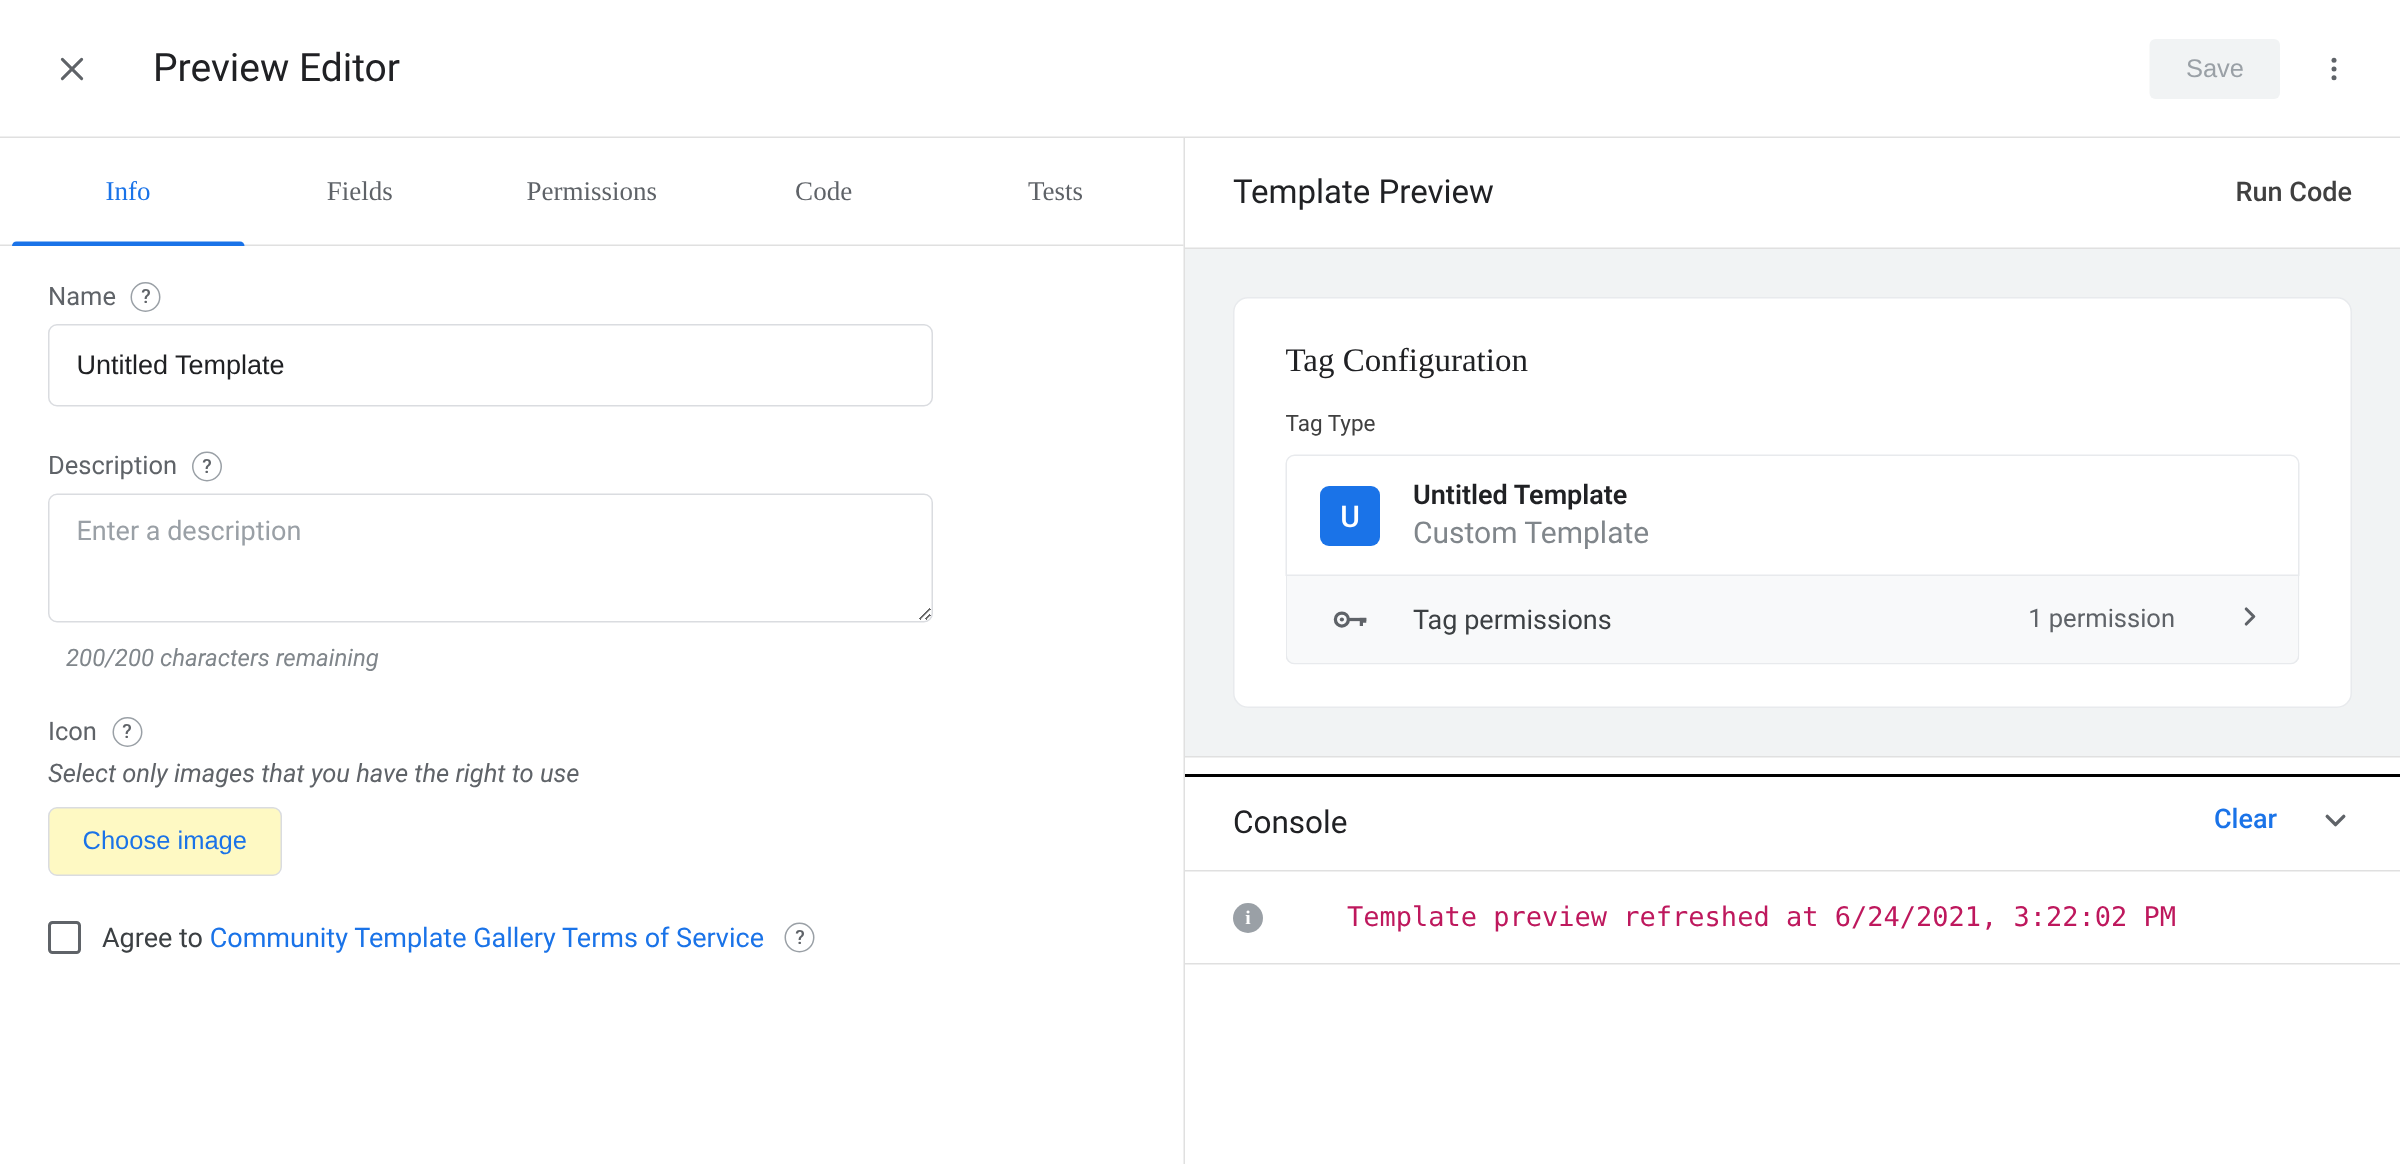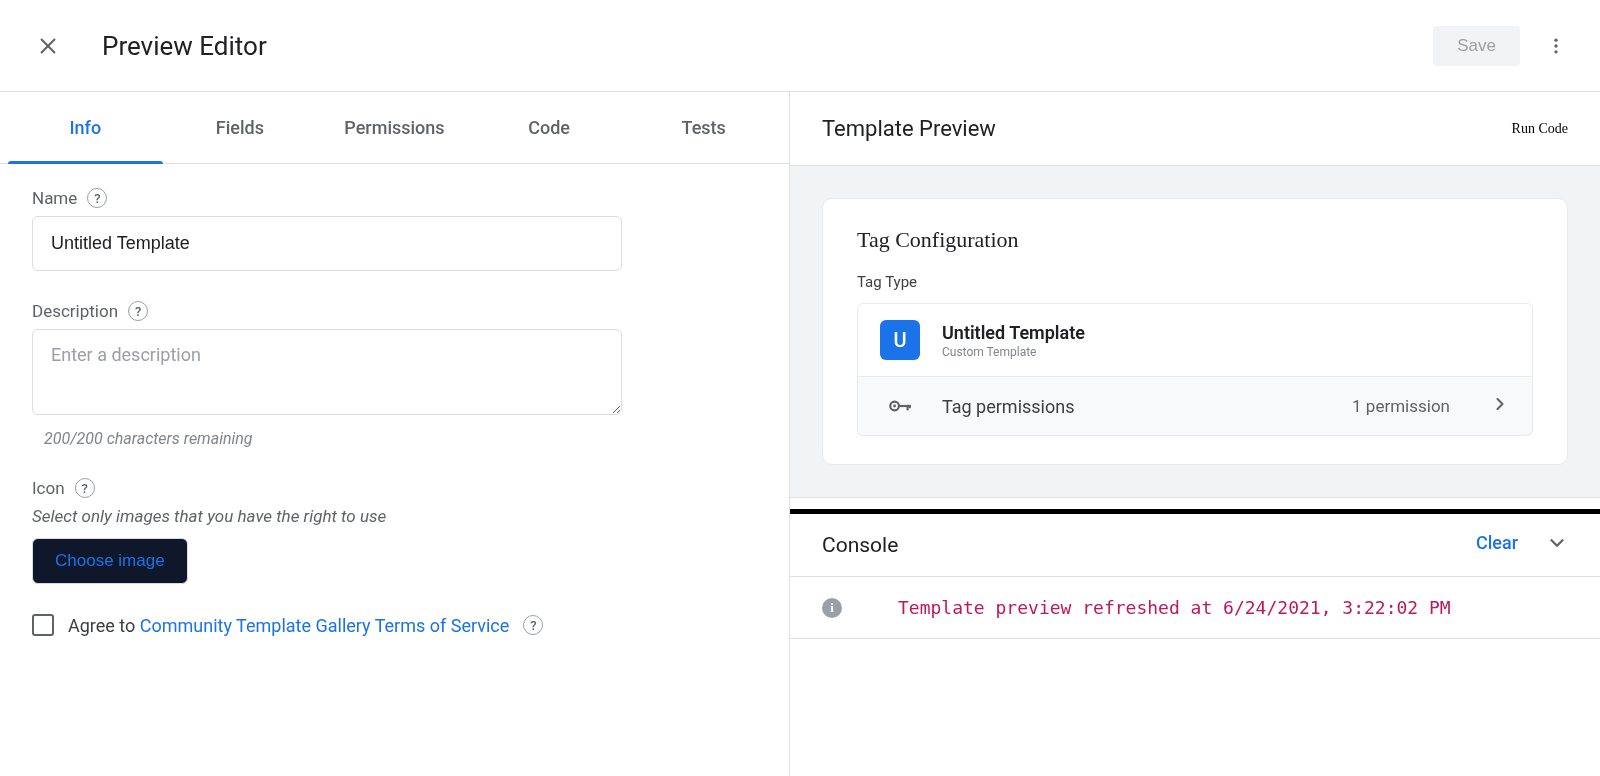--- a/index.html
+++ b/index.html
@@ -59,20 +59,21 @@
   .right-pane {
     flex:1;
     display:flex;flex-direction:column;
   }
   
   .tabs {
     display:flex;
     border-bottom:1px solid #e0e0e0;
     padding: 0 8px;
     height: 72px;
+    font-family: Liberation Serif, serif;
   }
   .tab {
     flex:1;
     text-align:center;
     display:flex;align-items:center;justify-content:center;
     font-size:18px;
     color:#5f6368;
     font-weight:500;
     cursor:pointer;
     position:relative;
@@ -125,40 +126,40 @@
     margin: 10px 0 0 12px;
   }
   .section-gap { height:30px; }
   .hint-text {
     font-size:17px;font-style:italic;color:#5f6368;margin-bottom:12px;
   }
   .choose-btn {
     display:inline-flex;align-items:center;justify-content:center;
     padding: 12px 22px;
     border:1px solid #dadce0;border-radius:6px;
-    background:#0f172a;color:#1a73e8;font-size:17px;font-weight:500;
+    background:#fef9c3;color:#1a73e8;font-size:17px;font-weight:500;
     cursor:pointer;
   }
   .agree-row {
     display:flex;align-items:center;gap:14px;margin-top:30px;
     font-size:18px;color:#3c4043;
   }
   .checkbox {
     width:22px;height:22px;border:2px solid #5f6368;border-radius:3px;
     cursor:pointer;
   }
   .link { color:#1a73e8;cursor:pointer; }
   
   .preview-header {
     display:flex;align-items:center;justify-content:space-between;
     padding: 24px 32px;
     border-bottom:1px solid #e0e0e0;
   }
   .preview-title { font-size:22px;color:#202124; }
-  .run-code { color:#000000;font-size:14px;font-weight:500;cursor:pointer;font-family:Liberation Serif, serif; }
+  .run-code { color:#404040;font-size:18px;font-weight:500;cursor:pointer; }
   .preview-body {
     background:#f1f3f4;
     padding: 32px;
     flex: 0 0 auto;
   }
   .card {
     background:#fff;border-radius:10px;
     padding: 28px 34px 0 34px;
     border:1px solid #e8eaed;
   }
@@ -168,42 +169,42 @@
     display:flex;align-items:center;gap:22px;
     border:1px solid #e8eaed;border-radius:6px 6px 0 0;
     padding: 16px 22px;
   }
   .tag-badge {
     width:40px;height:40px;border-radius:6px;background:#1a73e8;
     display:flex;align-items:center;justify-content:center;
     color:#fff;font-size:20px;font-weight:500;
   }
   .tag-name { font-size:18px;font-weight:600;color:#202124; }
-  .tag-type { font-size:12px;color:#80868b;margin-top:2px; }
+  .tag-type { font-size:20px;color:#80868b;margin-top:2px; }
   .perm-row {
     display:flex;align-items:center;gap:22px;
     border:1px solid #e8eaed;border-top:none;border-radius:0 0 6px 6px;
     background:#f8f9fa;
     padding: 16px 22px;
     cursor:pointer;
     margin-bottom: 28px;
   }
   .key-icon { width:40px;display:flex;align-items:center;justify-content:center;color:#5f6368; }
   .key-icon svg{width:26px;height:26px;}
   .perm-label { font-size:18px;color:#3c4043;flex:0 0 auto; }
   .perm-spacer{flex:1;}
   .perm-count { font-size:17px;color:#5f6368;margin-right:18px; }
   .chevron { color:#5f6368; }
   .chevron svg{width:20px;height:20px;}
   .gap-strip { height:12px;background:#fff;border-top:1px solid #e0e0e0; }
   
   .console-header {
     display:flex;align-items:center;justify-content:space-between;
     padding: 18px 32px;
-    border-top:5px solid #000000;
+    border-top:2px solid #000000;
     border-bottom:1px solid #e0e0e0;
   }
   .console-title { font-size:21px;color:#202124; }
   .console-actions { display:flex;align-items:flex-start;gap:28px; }
   .clear-link { color:#1a73e8;font-size:18px;font-weight:500;cursor:pointer; }
   .collapse-ch { color:#5f6368;cursor:pointer; }
   .collapse-ch svg{width:22px;height:22px;}
   .console-row {
     display:flex;align-items:center;gap:20px;
     padding: 20px 32px;

